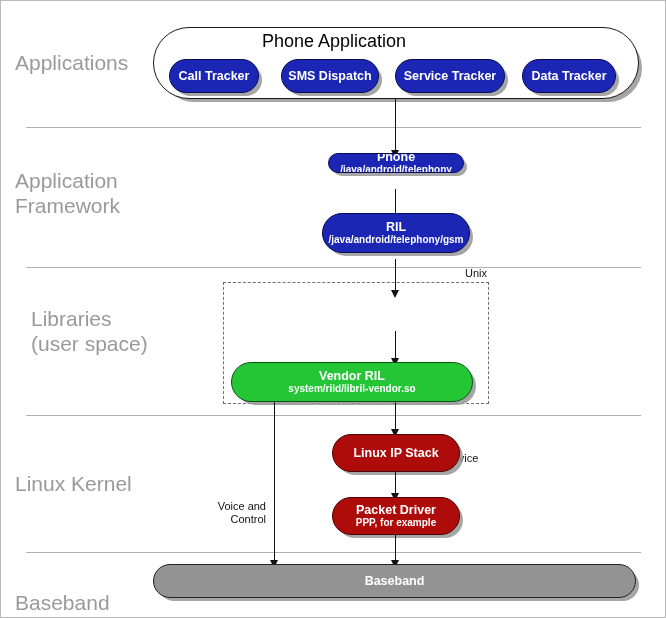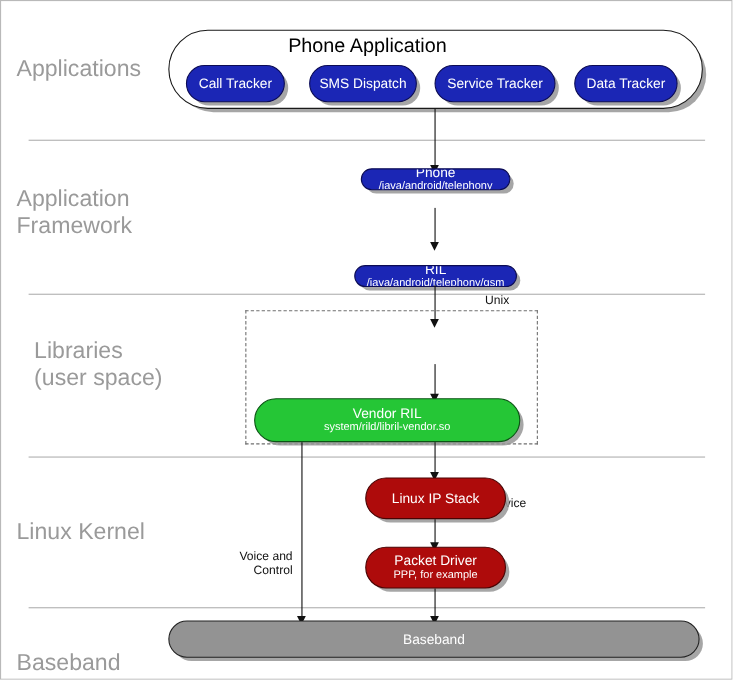--- a/index.html
+++ b/index.html
@@ -47,20 +47,21 @@
     border-radius: 999px;
     display: flex;
     flex-direction: column;
     align-items: center;
     justify-content: center;
     text-align: center;
     color: #ffffff;
     box-shadow: 4px 4px 0 -1px rgba(150,150,150,0.85);
     border: 1px solid #111;
     overflow: hidden;
+    font-weight: bold;
   }
   .node .t1 {
     font-size: 12.5px;
     line-height: 14px;
     white-space: nowrap;
   }
   .node .t2 {
     font-size: 10px;
     line-height: 12px;
     white-space: nowrap;
@@ -100,21 +101,21 @@
     position: absolute;
     left: 222px;
     top: 281px;
     width: 266px;
     height: 122px;
     border: 1.6px dashed #6f6f6f;
     box-sizing: border-box;
   }
   #unix-label {
     position: absolute;
-    left: 440px;
+    left: 464px;
     top: 266px;
     font-size: 11px;
     color: #111;
   }
 
   
   .vline {
     position: absolute;
     width: 1.4px;
     background: #111;
@@ -183,21 +184,21 @@
   <div class="arrowhead" style="left:390px; top:149px;"></div>
 
   <div class="node blue" style="left:327px; top:152px; width:136px; height:20px;">
     <span class="t1">Phone</span>
     <span class="t2">/java/android/telephony</span>
   </div>
 
   <div class="vline" style="left:394px; top:188px; height:34px;"></div>
   <div class="arrowhead" style="left:390px; top:219px;"></div>
 
-  <div class="node blue" style="left:321px; top:240px; width:148px; height:20px;">
+  <div class="node blue" style="left:321px; top:212px; width:148px; height:40px;">
     <span class="t1">RIL</span>
     <span class="t2">/java/android/telephony/gsm</span>
   </div>
 
   <div class="vline" style="left:394px; top:258px; height:34px;"></div>
   <div class="arrowhead" style="left:390px; top:289px;"></div>
 
   <div id="unix-box"></div>
   <div id="unix-label">Unix</div>
 

